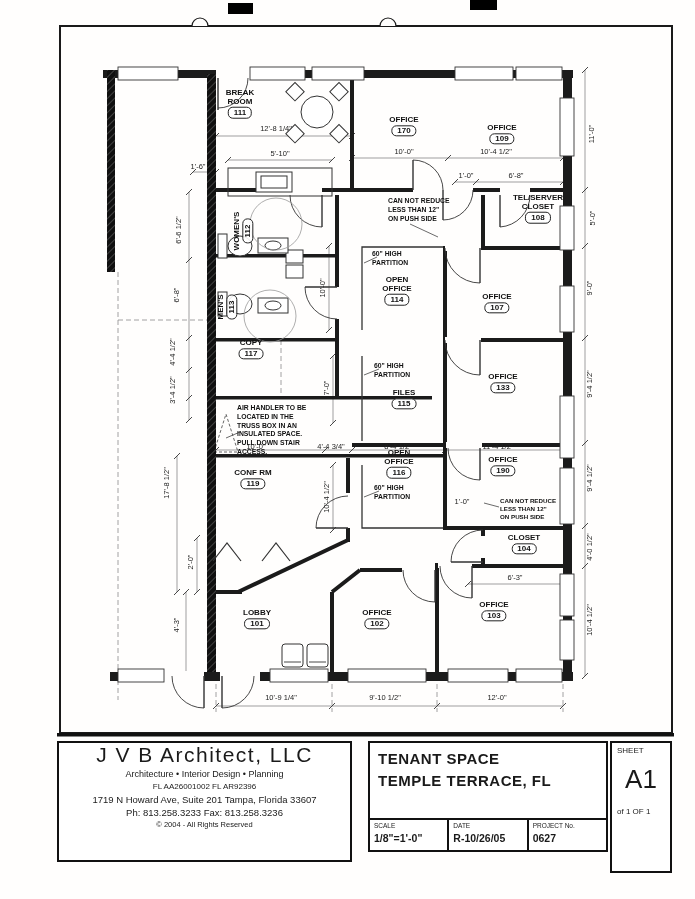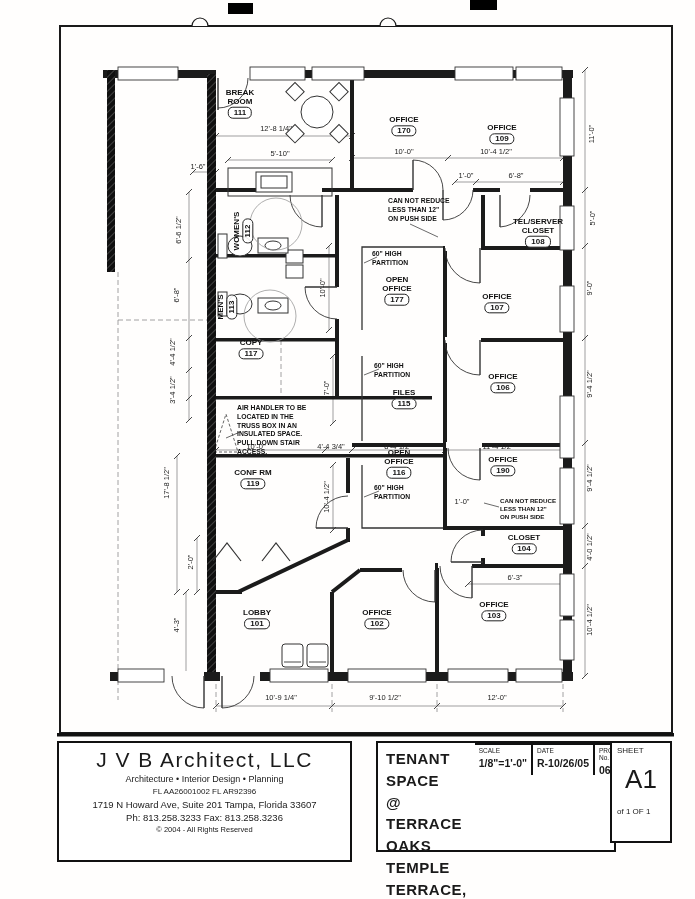--- a/index.html
+++ b/index.html
@@ -15,29 +15,29 @@
   
   .dim{position:absolute;font-size:7.5px;color:#222;white-space:nowrap;z-index:4;
        transform:translate(-50%,-50%);}
   .dim.rot{transform:translate(-50%,-50%) rotate(-90deg);}
   
   .note{position:absolute;font-size:6.8px;font-weight:bold;line-height:1.3;
         white-space:pre-line;color:#111;z-index:4;}
   .note.sm{font-size:6.2px;}
   
   .tb{position:absolute;border:2px solid #111;background:#fff;box-sizing:border-box;z-index:6;}
-  .tb-left{text-align:center;padding-top:5px;}
+  .tb-left{text-align:center;}
   .firm-name{font-size:21px;letter-spacing:1.5px;}
   .firm-tagline{font-size:9px;margin-top:2px;}
   .firm-licenses{font-size:8px;margin-top:3px;}
   .firm-address{font-size:9.5px;margin-top:3px;}
   .firm-phone{font-size:9.5px;margin-top:2px;}
   .firm-email{font-size:10.5px;margin-top:7px;}
   .firm-copy{font-size:7.5px;margin-top:2px;}
-  .tb-proj{display:flex;margin-left:8px;}
+  .tb-proj{display:flex;flex-direction:column;}
   .proj-title{flex:1;padding:5px 8px;font-size:15px;font-weight:bold;letter-spacing:.5px;line-height:1.45;}
   .proj-row{display:flex;border-top:2px solid #111;height:32px;box-sizing:border-box;}
   .cell{flex:1;border-right:2px solid #111;padding:2px 4px;box-sizing:border-box;}
   .cell:last-child{border-right:none;}
   .cl{font-size:6.5px;}
   .cv{font-size:10.5px;font-weight:bold;margin-top:3px;white-space:nowrap;}
   .tb-sheet{padding:3px 5px;box-sizing:border-box;}
   .sheet-label{font-size:8px;}
   .sheet-num{font-size:26px;font-weight:normal;margin-top:9px;text-align:center;}
   .sheet-of{font-size:8px;margin-top:12px;}
@@ -174,30 +174,30 @@
       <rect x="228" y="3" width="25" height="11" fill="#000"></rect>
       <rect x="470" y="0" width="27" height="10" fill="#000"></rect>
       <path d="M192,26 a8,8 0 0 1 16,0 M380,26 a8,8 0 0 1 16,0" stroke="#1a1a1a" stroke-width="1.2" fill="#fffefd"></path>
     </g>
   </svg>
 
   <div class="room" style="left:240px;top:103px"><div>BREAK
 ROOM</div><div class="rnum">111</div></div>
   <div class="room" style="left:404px;top:126px"><div>OFFICE</div><div class="rnum">170</div></div>
   <div class="room" style="left:502px;top:134px"><div>OFFICE</div><div class="rnum">109</div></div>
-  <div class="room" style="left:538px;top:232px"><div>TEL/SERVER
+  <div class="room" style="left:538px;top:208px"><div>TEL/SERVER
 CLOSET</div><div class="rnum">108</div></div>
   <div class="room rot" style="left:243px;top:231px"><div>WOMEN'S</div><div class="rnum">112</div></div>
   <div class="room rot" style="left:227px;top:307px"><div>MEN'S</div><div class="rnum">113</div></div>
   <div class="room" style="left:397px;top:290px"><div>OPEN
-OFFICE</div><div class="rnum">177</div></div>
+OFFICE</div><div class="rnum">114</div></div>
   <div class="room" style="left:497px;top:303px"><div>OFFICE</div><div class="rnum">107</div></div>
   <div class="room" style="left:251px;top:349px"><div>COPY</div><div class="rnum">117</div></div>
   <div class="room" style="left:404px;top:399px"><div>FILES</div><div class="rnum">115</div></div>
-  <div class="room" style="left:503px;top:383px"><div>OFFICE</div><div class="rnum">106</div></div>
+  <div class="room" style="left:503px;top:383px"><div>OFFICE</div><div class="rnum">133</div></div>
   <div class="room" style="left:399px;top:463px"><div>OPEN
 OFFICE</div><div class="rnum">116</div></div>
   <div class="room" style="left:503px;top:466px"><div>OFFICE</div><div class="rnum">190</div></div>
   <div class="room" style="left:524px;top:544px"><div>CLOSET</div><div class="rnum">104</div></div>
   <div class="room" style="left:253px;top:479px"><div>CONF RM</div><div class="rnum">119</div></div>
   <div class="room" style="left:257px;top:619px"><div>LOBBY</div><div class="rnum">101</div></div>
   <div class="room" style="left:377px;top:619px"><div>OFFICE</div><div class="rnum">102</div></div>
   <div class="room" style="left:494px;top:611px"><div>OFFICE</div><div class="rnum">103</div></div>
 
   <div class="note" style="left:388px;top:197px">CAN NOT REDUCE
@@ -258,38 +258,37 @@
     <div class="firm-tagline">Architecture  •  Interior Design  •  Planning</div>
     <div class="firm-licenses">FL AA26001002    FL AR92396</div>
     <div class="firm-address">1719 N Howard Ave, Suite 201  Tampa, Florida  33607</div>
     <div class="firm-phone">Ph: 813.258.3233     Fax: 813.258.3236</div>
     <div class="firm-copy">© 2004 - All Rights Reserved</div>
   </div>
 
   <div class="tb tb-proj" style="left:368px;top:741px;width:240px;height:111px">
     <div class="proj-title">
       <div>TENANT SPACE</div>
-      <div>@ TERRACE OAKS</div>
       <div>TEMPLE TERRACE, FL</div>
     </div>
     <div class="proj-row">
       <div class="cell">
         <div class="cl">SCALE</div>
         <div class="cv">1/8"=1'-0"</div>
       </div>
       <div class="cell">
         <div class="cl">DATE</div>
         <div class="cv">R-10/26/05</div>
       </div>
       <div class="cell">
         <div class="cl">PROJECT No.</div>
         <div class="cv">0627</div>
       </div>
     </div>
   </div>
 
-  <div class="tb tb-sheet" style="left:610px;top:741px;width:62px;height:102px">
+  <div class="tb tb-sheet" style="left:610px;top:741px;width:62px;height:132px">
     <div class="sheet-label">SHEET</div>
     <div class="sheet-num">A1</div>
     <div class="sheet-of">of 1 OF 1</div>
   </div>
 
 </div>
 
 </body></html>

